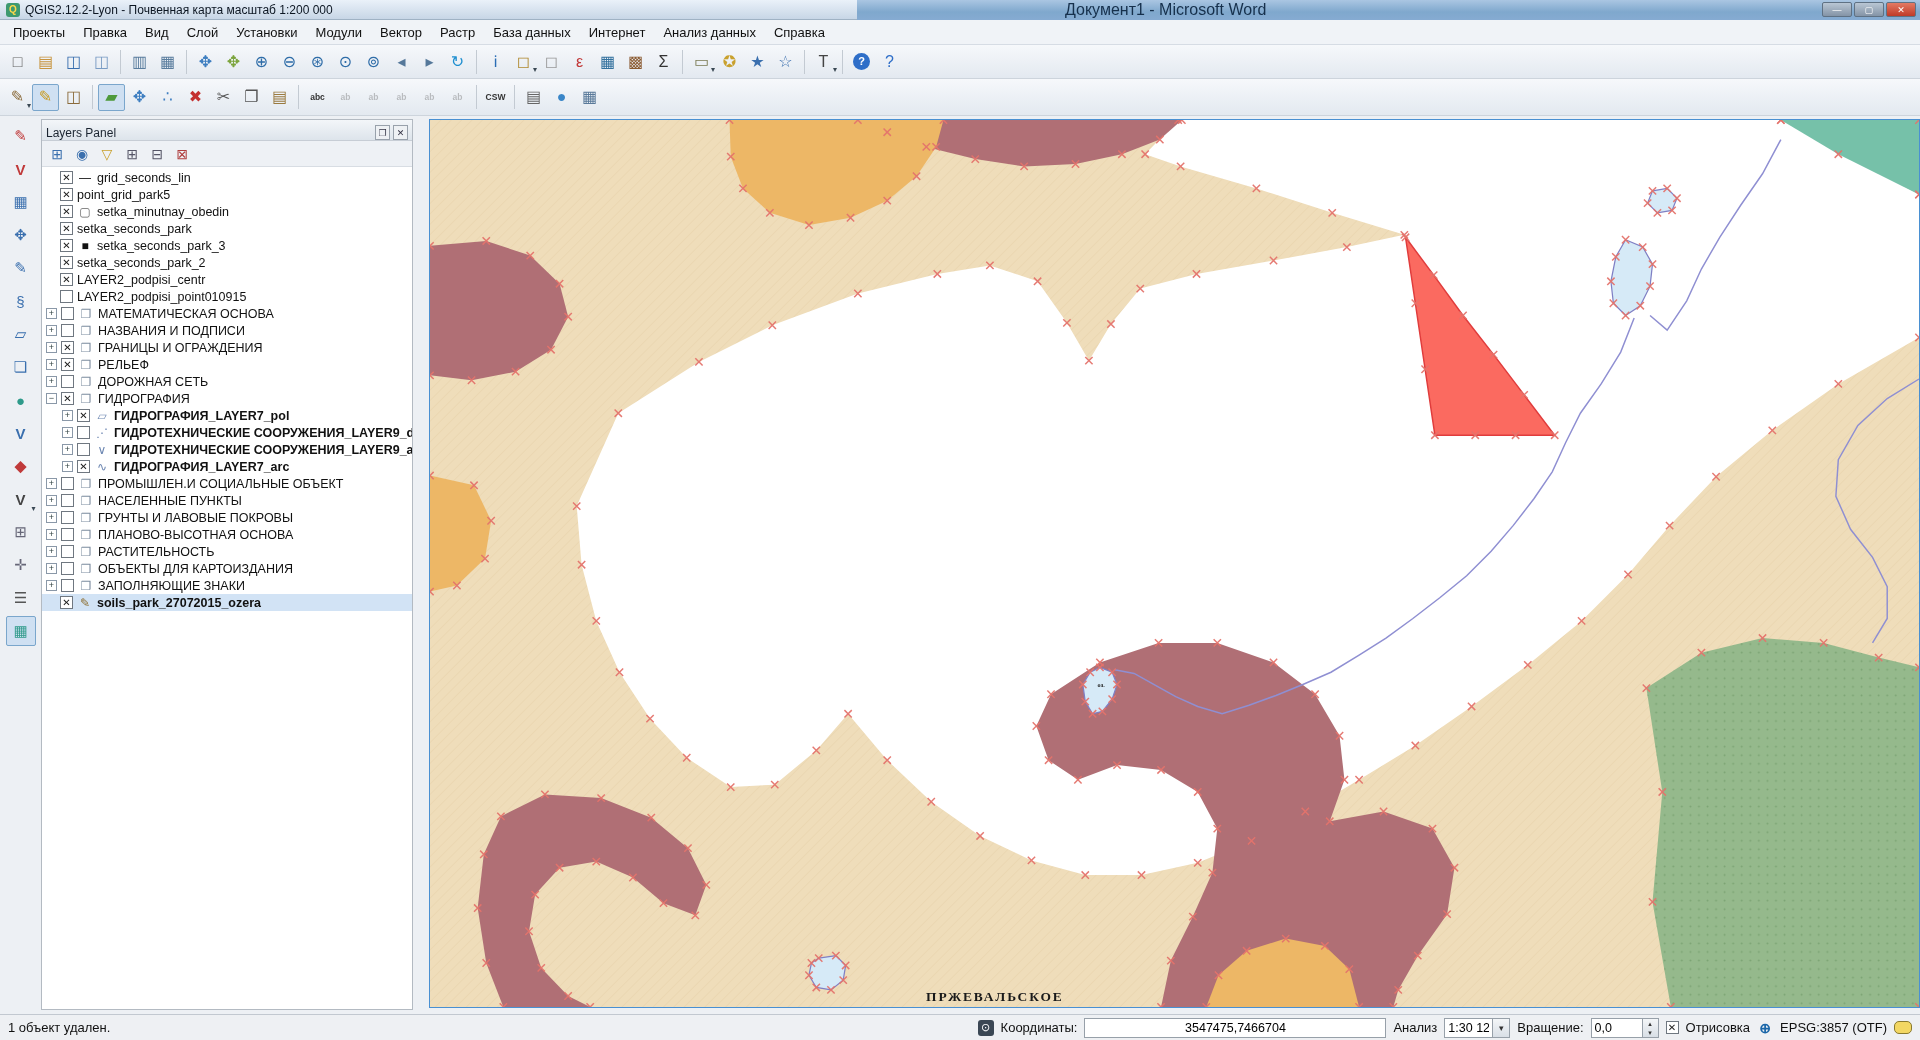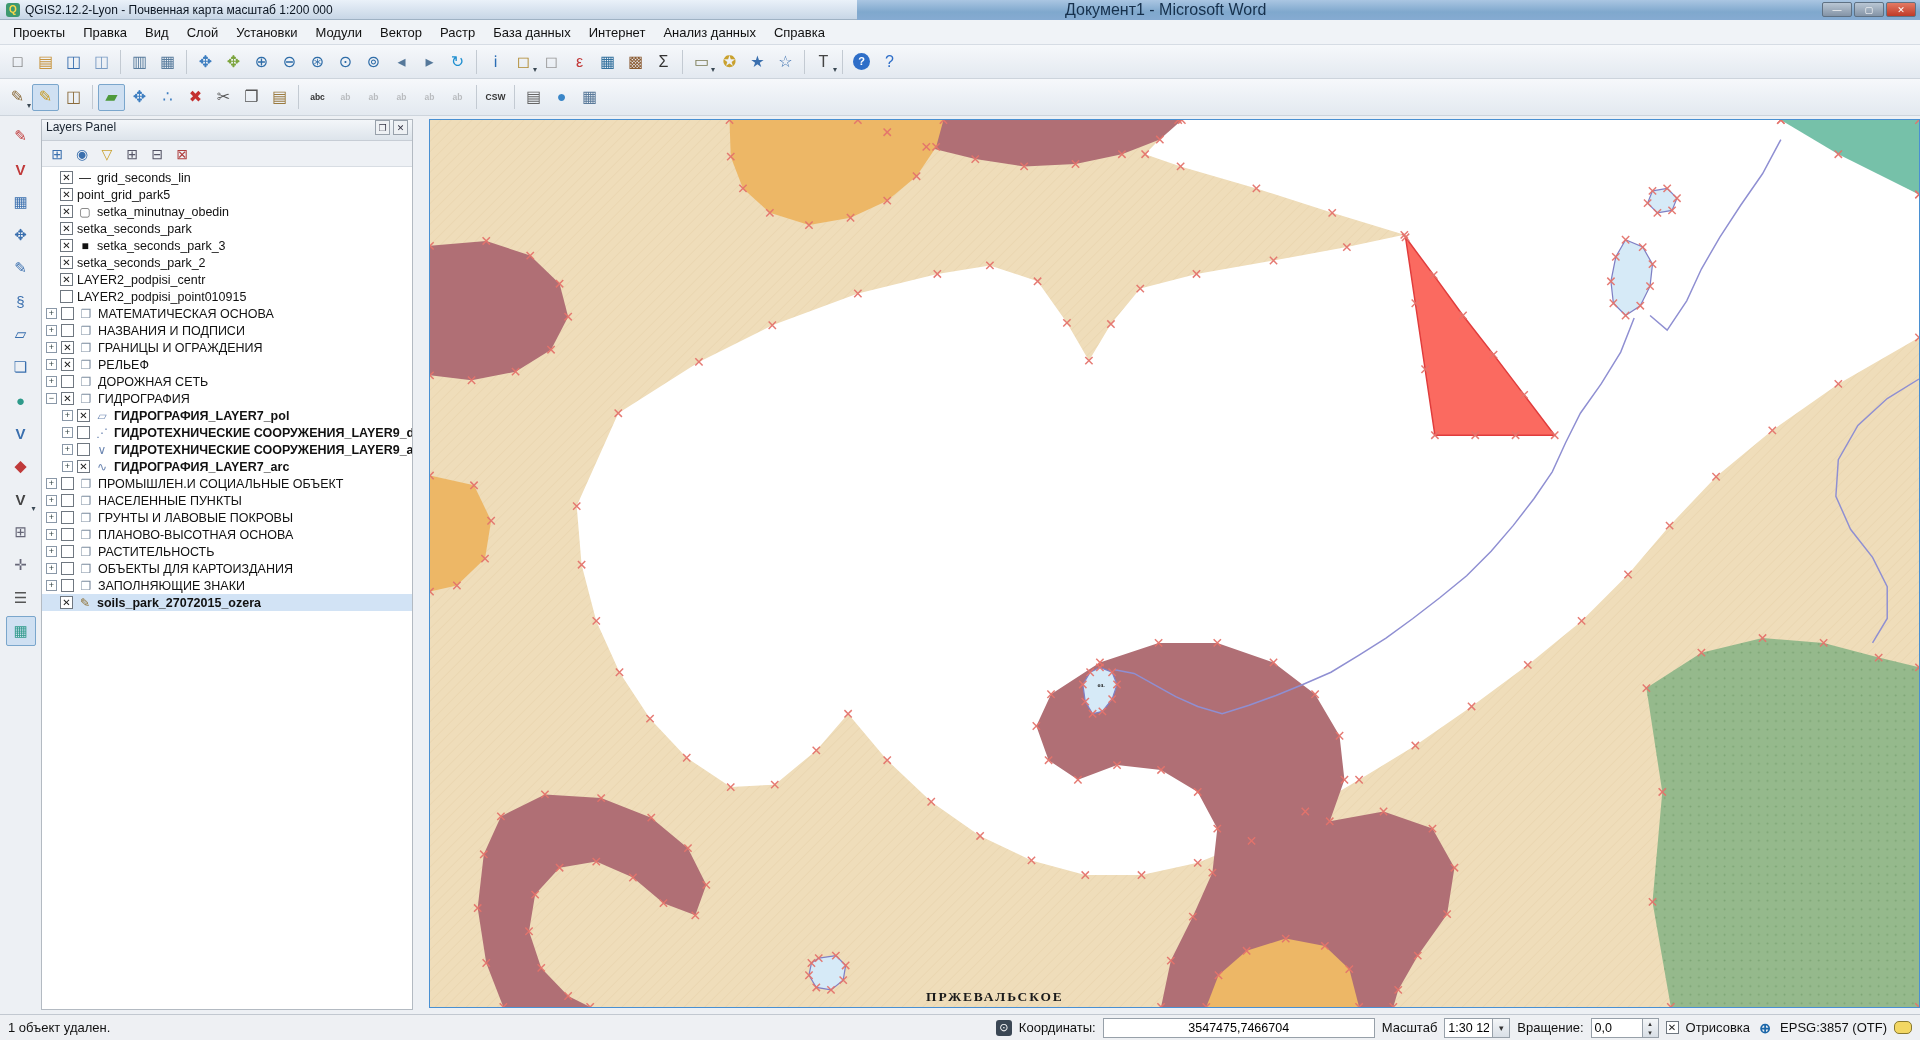--- a/index.html
+++ b/index.html
@@ -28,21 +28,21 @@
 .tbtn.disabled{opacity:.38}
 .tsep{width:1px;height:24px;background:#c3cad2;margin:0 4px;flex:none}
 .dd{font-size:8px;color:#3a4854;position:absolute;right:-1px;bottom:0}
 
 #workspace{height:898px;display:flex;align-items:flex-start;padding-top:3px}
 #sidetools{width:44px;display:flex;flex-direction:column;align-items:center;gap:3px;padding-top:2px}
 .stool{width:30px;height:30px;border:1px solid transparent;border-radius:2px;display:flex;align-items:center;justify-content:center;position:relative}
 .stool .glyph{font-size:15px}
 
 #layerspanel{width:372px;height:891px;border:1px solid #b3bac2;background:#f7f8fa;display:flex;flex-direction:column;flex:none}
-.panel-head{height:21px;display:flex;align-items:flex-start;background:linear-gradient(#f3f6f9,#dde4eb);border-bottom:1px solid #c7cdd5;padding:0 4px;font-size:12px}
+.panel-head{height:21px;display:flex;align-items:flex-end;background:linear-gradient(#f3f6f9,#dde4eb);border-bottom:1px solid #c7cdd5;padding:0 4px;font-size:12px}
 .ph-title{flex:1;color:#1a2430}
 .ph-btn{width:15px;height:15px;border:1px solid #98a1ab;background:#eef1f4;font-size:9px;display:flex;align-items:center;justify-content:center;margin-left:3px;color:#334}
 .panel-tools{height:26px;display:flex;align-items:center;gap:3px;padding:0 4px;border-bottom:1px solid #d8dde3;background:#eef1f5}
 .ptool{width:22px;height:22px;font-size:14px;display:flex;align-items:center;justify-content:center;border:1px solid transparent;border-radius:2px}
 .tree{flex:1;background:#fff;overflow:hidden;padding-top:2px}
 .lrow{height:17px;display:flex;align-items:center;gap:4px;font-size:12.5px;white-space:nowrap;padding-left:4px}
 .lrow.sel{background:#d2e3f5}
 .lrow.plain{padding-left:18px}
 .lrow.child{padding-left:20px}
 .exp{width:11px;height:11px;border:1px solid #8a98a8;font-size:9px;line-height:9px;text-align:center;color:#344;background:#fff;flex:none}
@@ -50,21 +50,21 @@
 .sym{font-size:12px;width:16px;text-align:center;flex:none;line-height:1}
 .lbl.bold{font-weight:bold}
 .lbl.und{}
 
 #maparea{flex:1;margin-left:16px}
 #mapcanvas{width:1491px;height:889px;border:1px solid #4a90d2;background:#fff;display:block}
 
 #statusbar{height:26px;display:flex;align-items:center;gap:7px;padding:0 8px;background:#eef0f3;border-top:1px solid #c2c8d0;font-size:13px}
 .sb-flex{flex:1}
 .sb-input{height:20px;border:1px solid #97a0a9;background:#fff;font-size:12.5px;font-family:inherit;padding:0 3px}
-.sb-input.coords{width:272px;text-align:center}
+.sb-input.coords{width:302px;text-align:center}
 .sb-input.scale{width:49px}
 .sb-input.rot{width:52px}
 .combo{display:inline-flex;align-items:center}
 .combo-btn{width:17px;height:20px;border:1px solid #97a0a9;border-left:none;background:linear-gradient(#f4f6f8,#d9dfe6);font-size:9px;display:inline-flex;align-items:center;justify-content:center;color:#333}
 .spin{display:inline-flex;flex-direction:column;width:16px;height:20px;border:1px solid #97a0a9;border-left:none;background:linear-gradient(#f4f6f8,#d9dfe6)}
 .spin span{height:10px;font-size:7px;line-height:9px;text-align:center;color:#333}
 .track-ico{width:16px;height:16px;border-radius:3px;background:#3b4754;color:#fff;font-size:11px;display:inline-flex;align-items:center;justify-content:center}
 .globe{width:16px;height:16px;border-radius:8px;color:#1a66a8;font-size:14px;display:inline-flex;align-items:center;justify-content:center;font-weight:bold}
 .bubble{width:18px;height:13px;background:#f3d763;border:1px solid #8a7a30;border-radius:5px;display:inline-block}
 </style>
@@ -732,21 +732,21 @@
         </svg>
     </div>
   </div>
 
   <div id="statusbar">
     <span>1 объект удален.</span>
     <span class="sb-flex"></span>
     <span class="track-ico">⊙</span>
     <span>Координаты:</span>
     <input class="sb-input coords" value="3547475,7466704" style="">
-    <span>Масштаб</span>
+    <span>Анализ</span>
     <span class="combo">
       <input class="sb-input scale" value="1:30 125" style="">
       <span class="combo-btn">▾</span>
     </span>
     <span>Вращение:</span>
     <span class="combo">
       <input class="sb-input rot" value="0,0" style="">
       <span class="spin">
           <span>▴</span>
           <span>▾</span>

